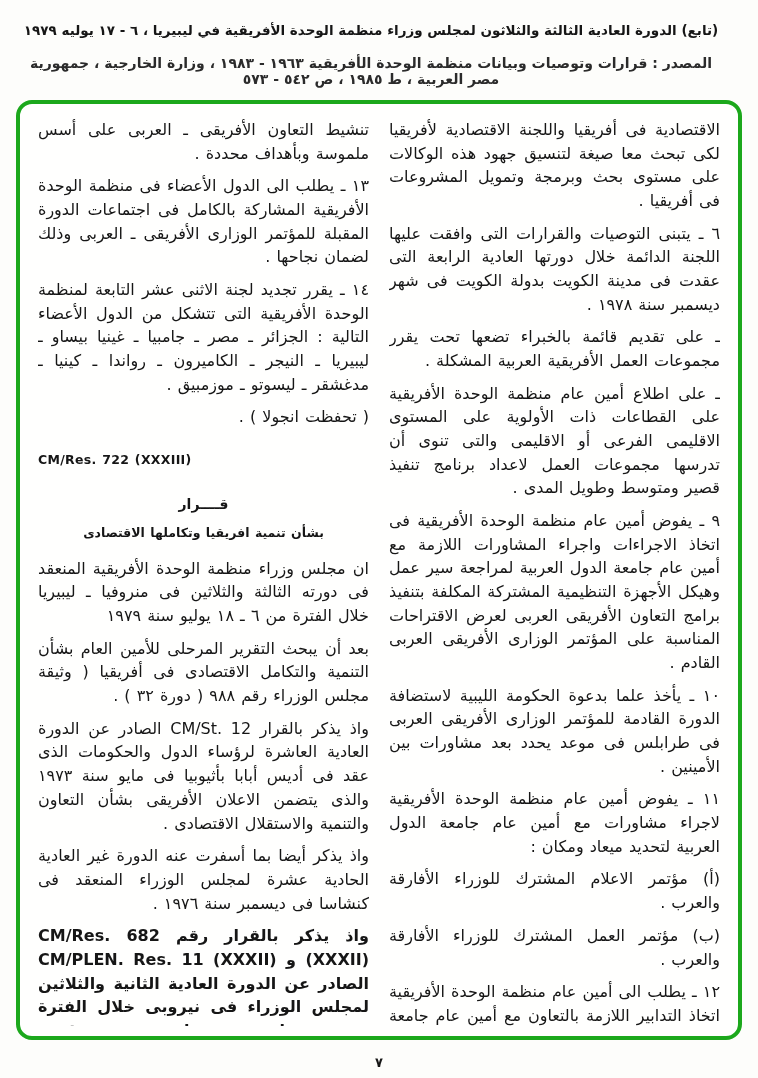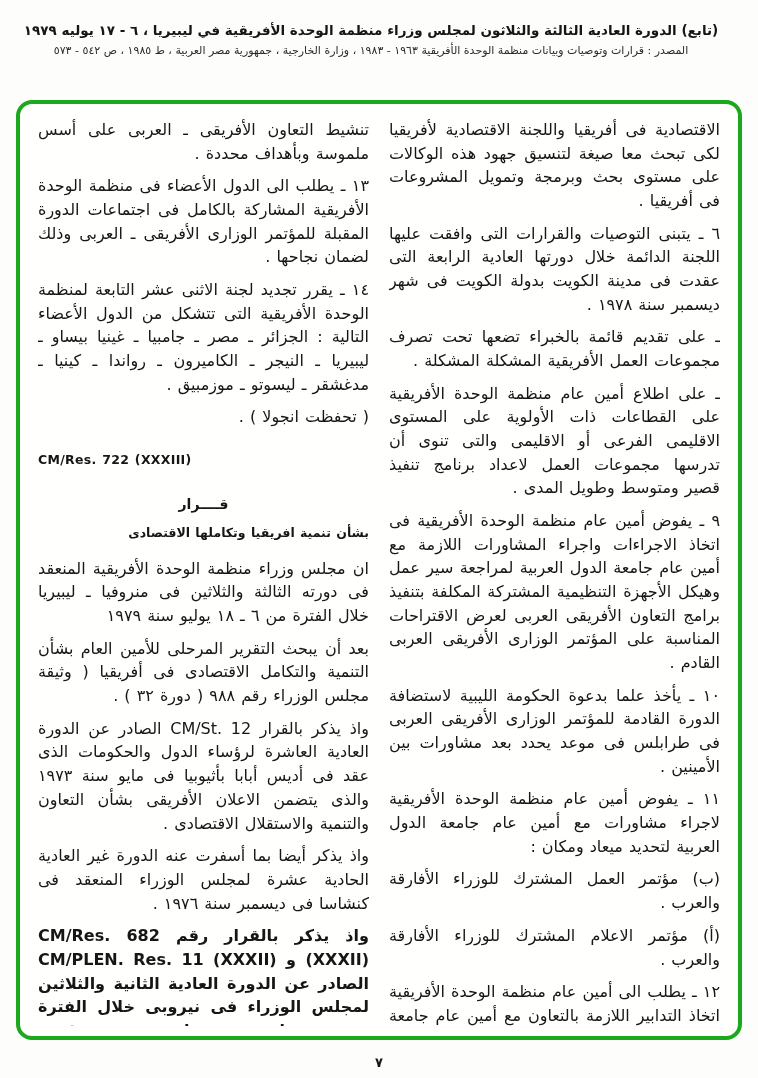--- a/index.html
+++ b/index.html
@@ -18,23 +18,23 @@
     top: 20px; left: 20px; right: 36px;
     text-align: center;
     direction: rtl;
   }
   .page-title {
     font-size: 13.5px;
     font-weight: bold;
     line-height: 1.5;
   }
   .page-source {
-    margin-top: 4px;
-    font-size: 11px;
-    font-weight: normal;
+    margin-top: 15px;
+    font-size: 14px;
+    font-weight: bold;
     color: #2b2b2b;
     letter-spacing: 0.2px;
   }
   .doc-frame {
     position: absolute;
     top: 100px; bottom: 38px;
     left: 16px; right: 16px;
     border: 4px solid #1ca81c;
     border-radius: 16px;
     background: #fffffe;
@@ -70,21 +70,21 @@
     letter-spacing: 0.3px;
   }
   .block.h1 {
     text-align: center;
     font-weight: bold;
     font-size: 14px;
     letter-spacing: 3px;
     margin: 6px 0 10px 0;
   }
   .block.h2 {
-    text-align: right;
+    text-align: center;
     font-weight: bold;
     font-size: 12.5px;
     margin-bottom: 14px;
   }
   .block.spacer-top { margin-top: 4px; }
   .page-number {
     position: absolute;
     bottom: 8px; left: 0; right: 0;
     text-align: center;
     font-size: 13px;
@@ -97,27 +97,27 @@
 <div class="page-header">
   <div class="page-title">(تابع) الدورة العادية الثالثة والثلاثون لمجلس وزراء منظمة الوحدة الأفريقية في ليبيريا ، ٦ - ١٧ يوليه ١٩٧٩</div>
   <div class="page-source">المصدر : قرارات وتوصيات وبيانات منظمة الوحدة الأفريقية ١٩٦٣ - ١٩٨٣ ، وزارة الخارجية ، جمهورية مصر العربية ، ط ١٩٨٥ ، ص ٥٤٢ - ٥٧٣</div>
 </div>
 
 <div class="doc-frame">
   <div class="columns">
     <div class="column">
         <p class="block para">الاقتصادية فى أفريقيا واللجنة الاقتصادية لأفريقيا لكى تبحث معا صيغة لتنسيق جهود هذه الوكالات على مستوى بحث وبرمجة وتمويل المشروعات فى أفريقيا .</p>
         <p class="block para">٦ ـ يتبنى التوصيات والقرارات التى وافقت عليها اللجنة الدائمة خلال دورتها العادية الرابعة التى عقدت فى مدينة الكويت بدولة الكويت فى شهر ديسمبر سنة ١٩٧٨ .</p>
-        <p class="block para">ـ على تقديم قائمة بالخبراء تضعها تحت تصرف مجموعات العمل الأفريقية المشكلة المشكلة .</p>
+        <p class="block para">ـ على تقديم قائمة بالخبراء تضعها تحت يقرر مجموعات العمل الأفريقية العربية المشكلة .</p>
         <p class="block para">ـ على اطلاع أمين عام منظمة الوحدة الأفريقية على القطاعات ذات الأولوية على المستوى الاقليمى الفرعى أو الاقليمى والتى تنوى أن تدرسها مجموعات العمل لاعداد برنامج تنفيذ قصير ومتوسط وطويل المدى .</p>
         <p class="block para">٩ ـ يفوض أمين عام منظمة الوحدة الأفريقية فى اتخاذ الاجراءات واجراء المشاورات اللازمة مع أمين عام جامعة الدول العربية لمراجعة سير عمل وهيكل الأجهزة التنظيمية المشتركة المكلفة بتنفيذ برامج التعاون الأفريقى العربى لعرض الاقتراحات المناسبة على المؤتمر الوزارى الأفريقى العربى القادم .</p>
         <p class="block para">١٠ ـ يأخذ علما بدعوة الحكومة الليبية لاستضافة الدورة القادمة للمؤتمر الوزارى الأفريقى العربى فى طرابلس فى موعد يحدد بعد مشاورات بين الأمينين .</p>
         <p class="block para">١١ ـ يفوض أمين عام منظمة الوحدة الأفريقية لاجراء مشاورات مع أمين عام جامعة الدول العربية لتحديد ميعاد ومكان :</p>
+        <p class="block para">(أ) مؤتمر الاعلام المشترك للوزراء الأفارقة والعرب .</p>
         <p class="block para">(ب) مؤتمر العمل المشترك للوزراء الأفارقة والعرب .</p>
-        <p class="block para">(أ) مؤتمر الاعلام المشترك للوزراء الأفارقة والعرب .</p>
         <p class="block para">١٢ ـ يطلب الى أمين عام منظمة الوحدة الأفريقية اتخاذ التدابير اللازمة بالتعاون مع أمين عام جامعة الدول العربية من أجل تنظيم اجتماع لوزراء الخارجية الأفريقيين والعرب فى الخريف المقبل يتولى :</p>
         <p class="block para bold">( أ ) دراسة الطرق والأساليب المؤدية الى اعادة</p>
       </div>
     <div class="column">
         <p class="block para">تنشيط التعاون الأفريقى ـ العربى على أسس ملموسة وبأهداف محددة .</p>
         <p class="block para">١٣ ـ يطلب الى الدول الأعضاء فى منظمة الوحدة الأفريقية المشاركة بالكامل فى اجتماعات الدورة المقبلة للمؤتمر الوزارى الأفريقى ـ العربى وذلك لضمان نجاحها .</p>
         <p class="block para">١٤ ـ يقرر تجديد لجنة الاثنى عشر التابعة لمنظمة الوحدة الأفريقية التى تتشكل من الدول الأعضاء التالية : الجزائر ـ مصر ـ جامبيا ـ غينيا بيساو ـ ليبيريا ـ النيجر ـ الكاميرون ـ رواندا ـ كينيا ـ مدغشقر ـ ليسوتو ـ موزمبيق .</p>
         <p class="block para spacer-top">( تحفظت انجولا ) .</p>
         <p class="block latin">CM/Res. 722 (XXXIII)</p>
         <p class="block h1">قــــرار</p>

